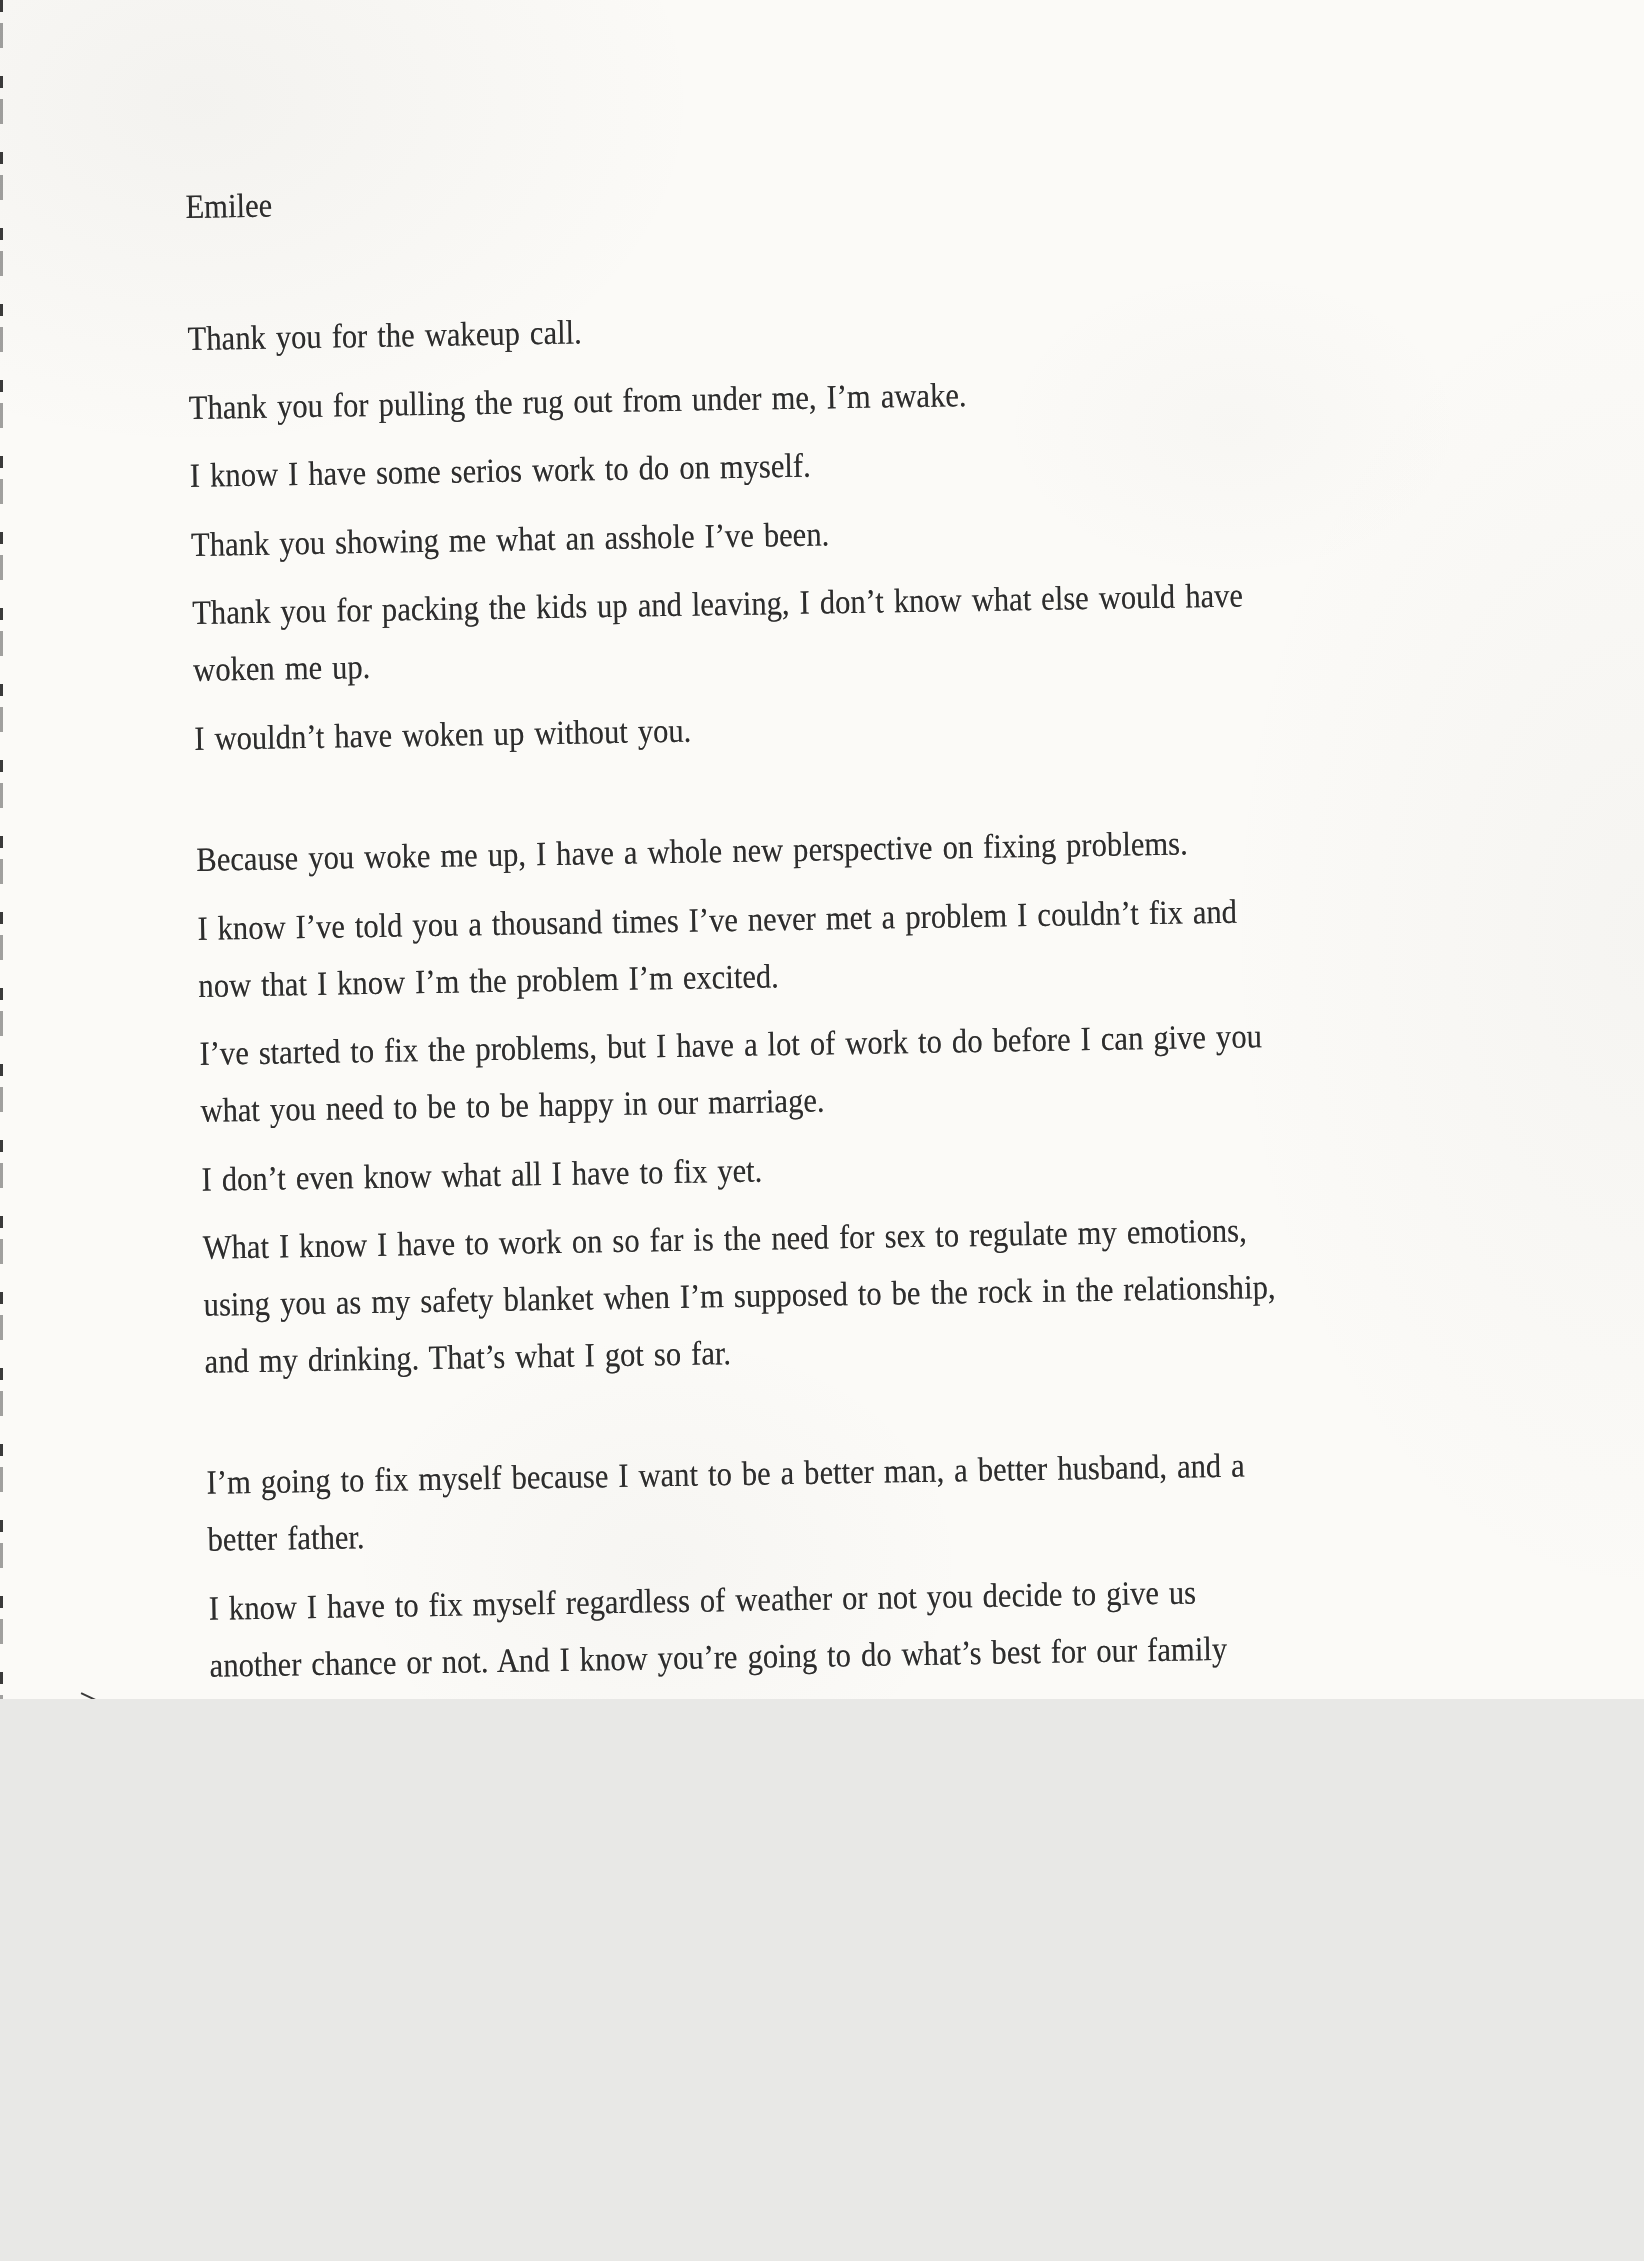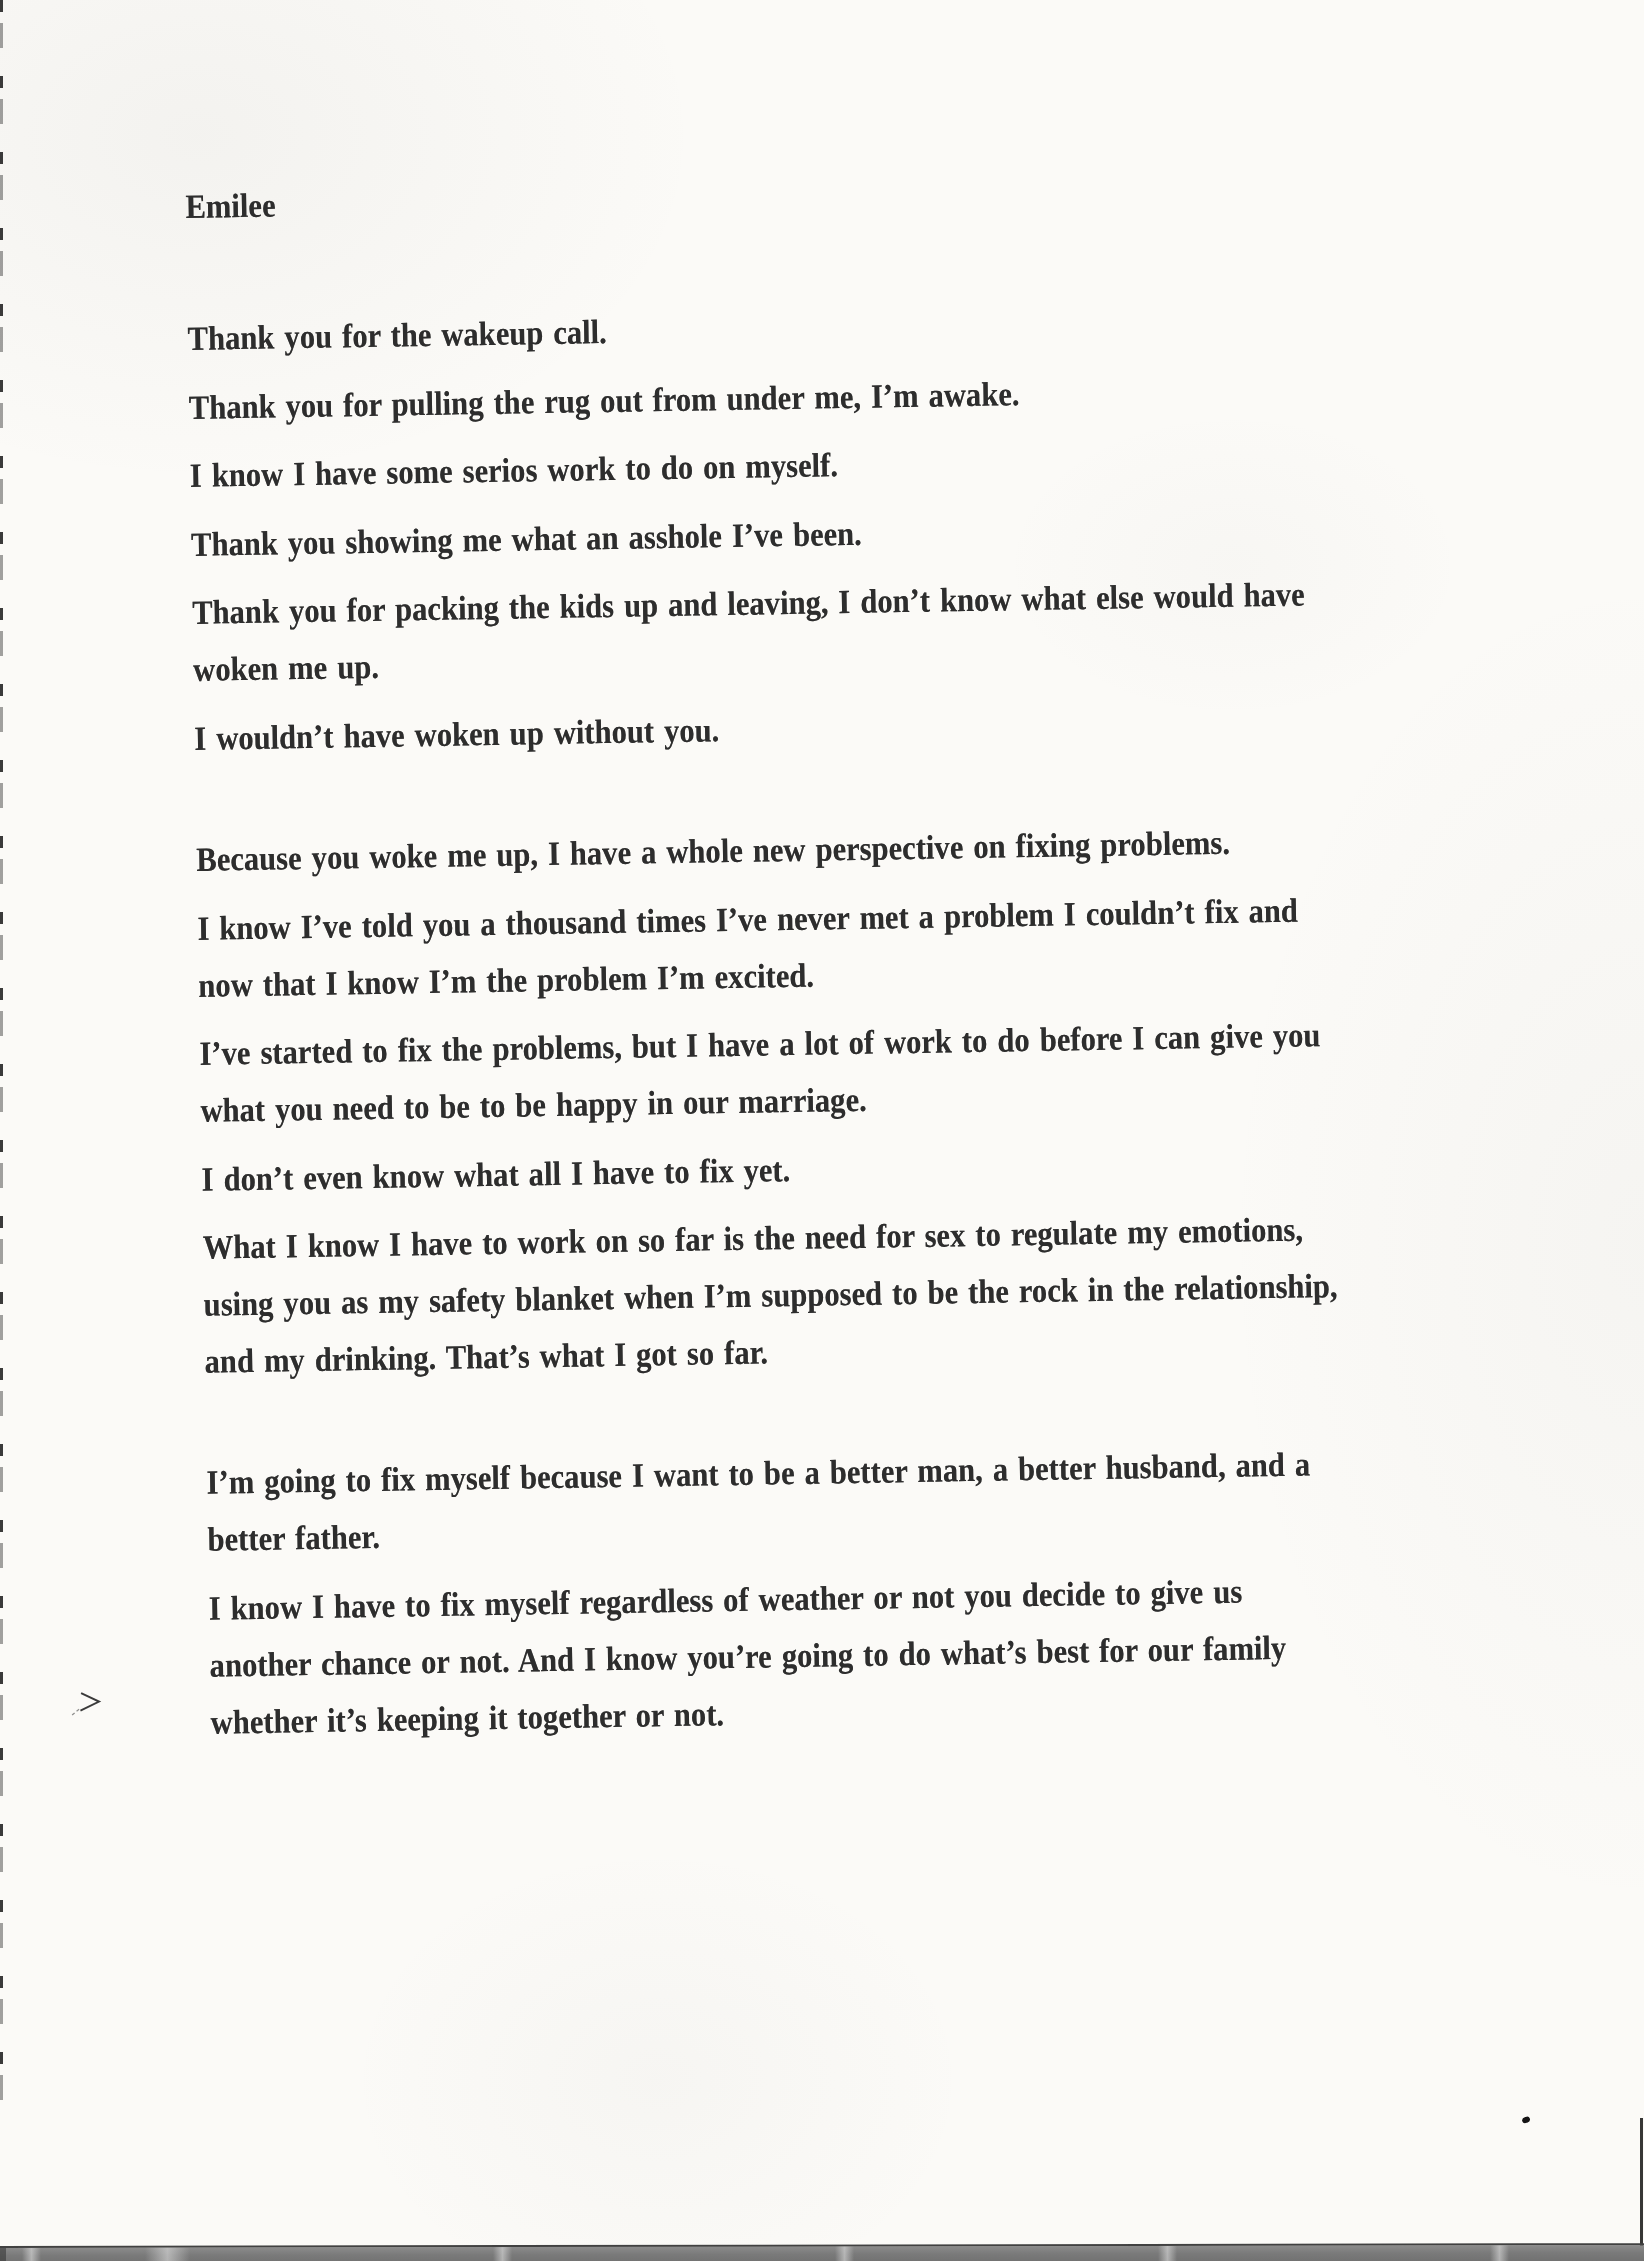--- a/index.html
+++ b/index.html
@@ -3,30 +3,29 @@
 <meta charset="utf-8">
 <style>
   html, body {
     margin: 0;
     padding: 0;
     background: #e8e8e6;
   }
   .page {
     position: relative;
     width: 1644px;
-    height: 2261px;
+    height: 1699px;
     overflow: hidden;
     background:
       radial-gradient(838px 580px at 12% 6%, rgba(120,120,116,0.06), transparent 60%),
       radial-gradient(645px 1032px at 100% 55%, rgba(140,140,136,0.05), transparent 65%),
       radial-gradient(516px 387px at 40% 92%, rgba(130,130,126,0.04), transparent 60%),
       radial-gradient(387px 258px at 75% 25%, rgba(135,135,130,0.03), transparent 60%),
       #fbfaf7;
     font-family: "Liberation Serif", "DejaVu Serif", serif;
-    font-weight: bold;
   }
 
   
   .letter {
     position: absolute;
     left: 185px;
     top: 178px;
     width: 1367px;
     transform: rotate(-0.95deg) scaleX(0.9);
     transform-origin: left top;

